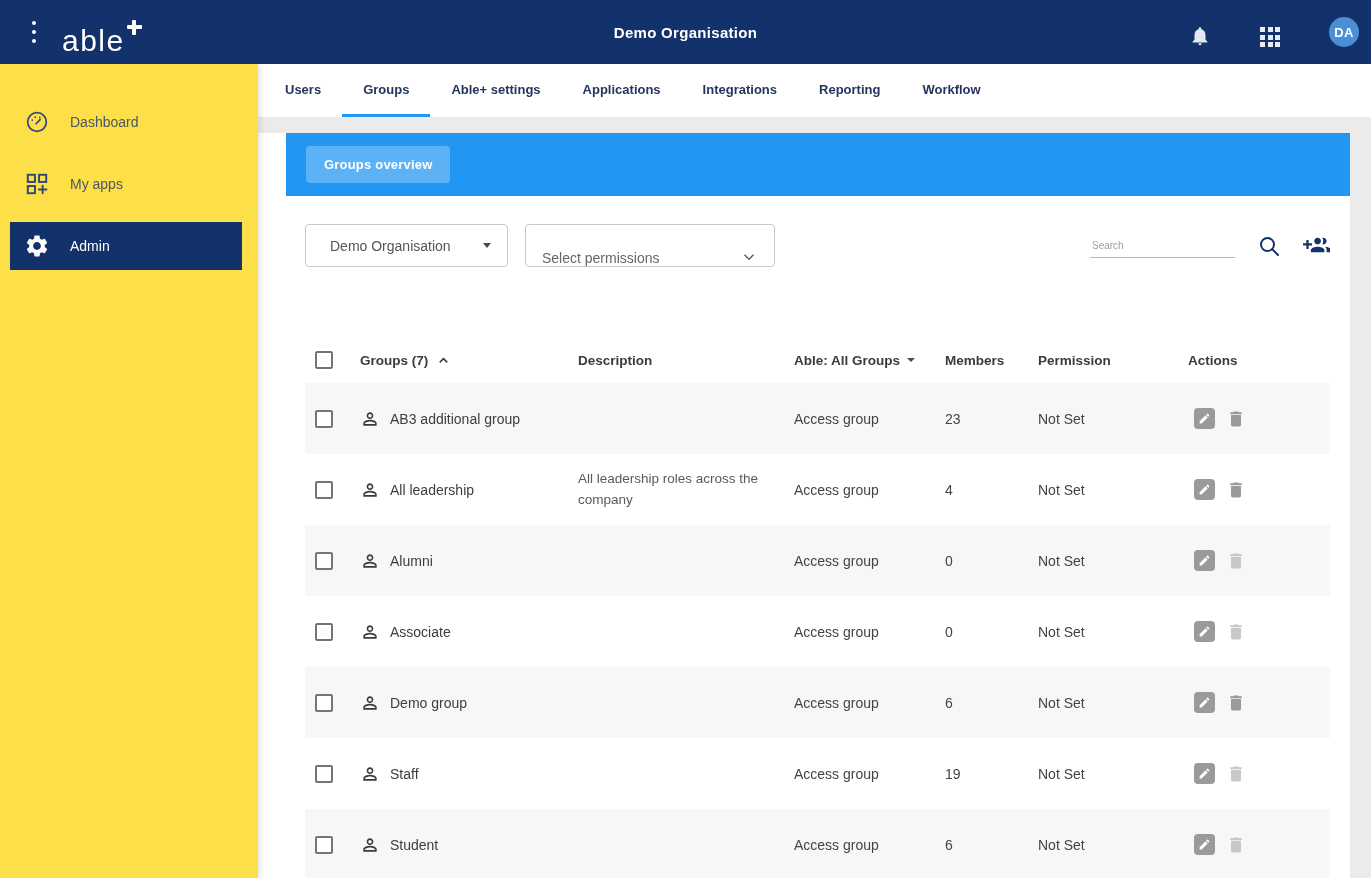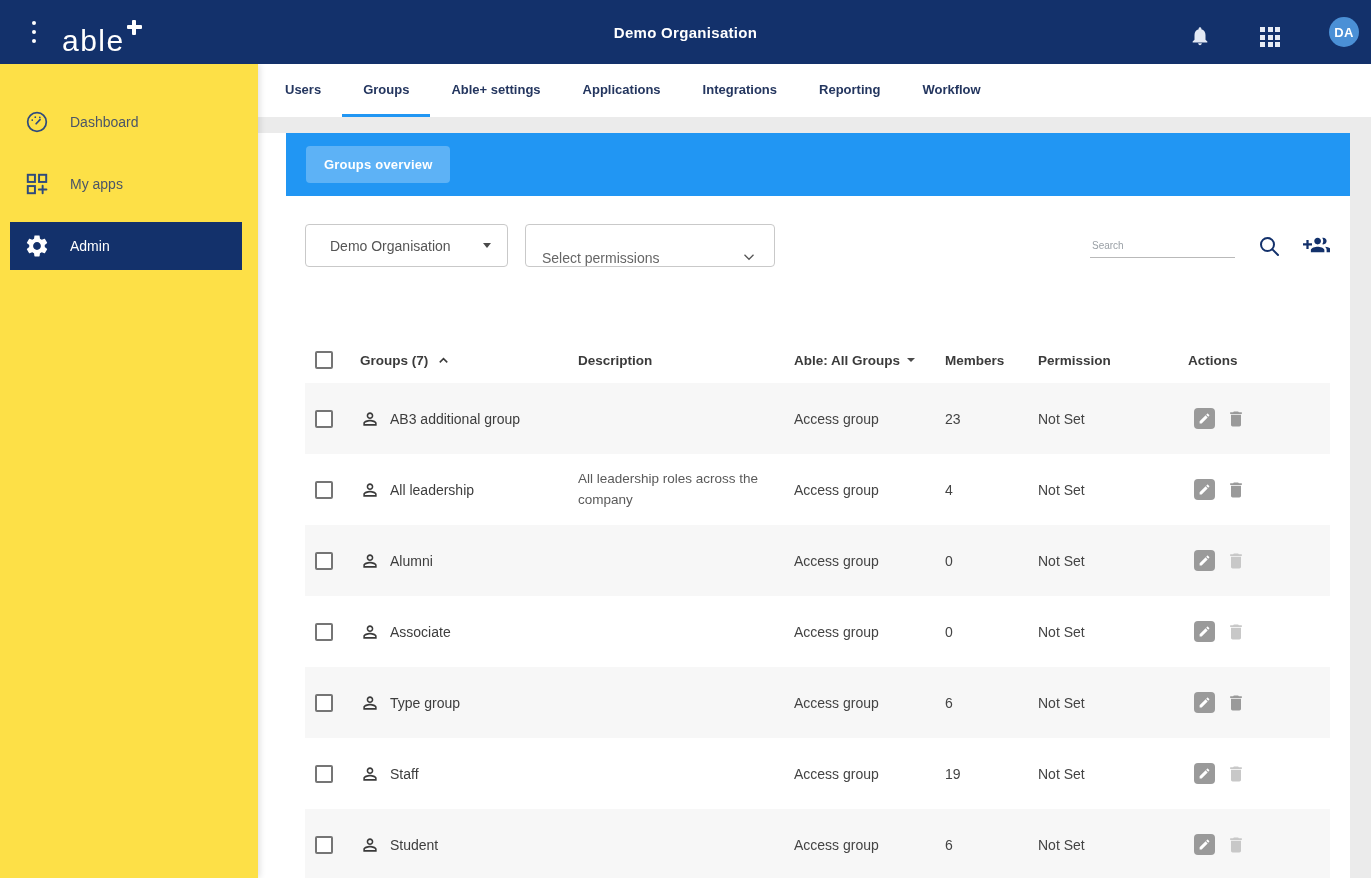--- a/index.html
+++ b/index.html
@@ -386,21 +386,21 @@
         <div class="grow stripe">
           <div class="col-cb">
             <span class="cb"></span>
           </div>
           <div class="col-name">
             <span class="p-icon">
               <svg width="20" height="20" viewBox="0 0 24 24" fill="#3a3a3a">
                 <path d="M12 5.9c1.16 0 2.1.94 2.1 2.1s-.94 2.1-2.1 2.1S9.9 9.16 9.9 8s.94-2.1 2.1-2.1m0 9c2.97 0 6.1 1.46 6.1 2.1v1.1H5.9V17c0-.64 3.13-2.1 6.1-2.1M12 4C9.79 4 8 5.79 8 8s1.79 4 4 4 4-1.79 4-4-1.79-4-4-4zm0 9c-2.67 0-8 1.34-8 4v3h16v-3c0-2.66-5.33-4-8-4z"></path>
               </svg>
             </span>
-            <span class="gname">Type group</span>
+            <span class="gname">Demo group</span>
           </div>
           <div class="col-desc"></div>
           <div class="col-type">Access group</div>
           <div class="col-members">6</div>
           <div class="col-perm">Not Set</div>
           <div class="col-actions">
             <span class="edit-btn">
               <svg width="13" height="13" viewBox="0 0 24 24" fill="#ffffff">
                 <path d="M3 17.25V21h3.75L17.81 9.94l-3.75-3.75L3 17.25zM20.71 7.04c.39-.39.39-1.02 0-1.41l-2.34-2.34c-.39-.39-1.02-.39-1.41 0l-1.83 1.83 3.75 3.75 1.83-1.83z"></path>
               </svg>

